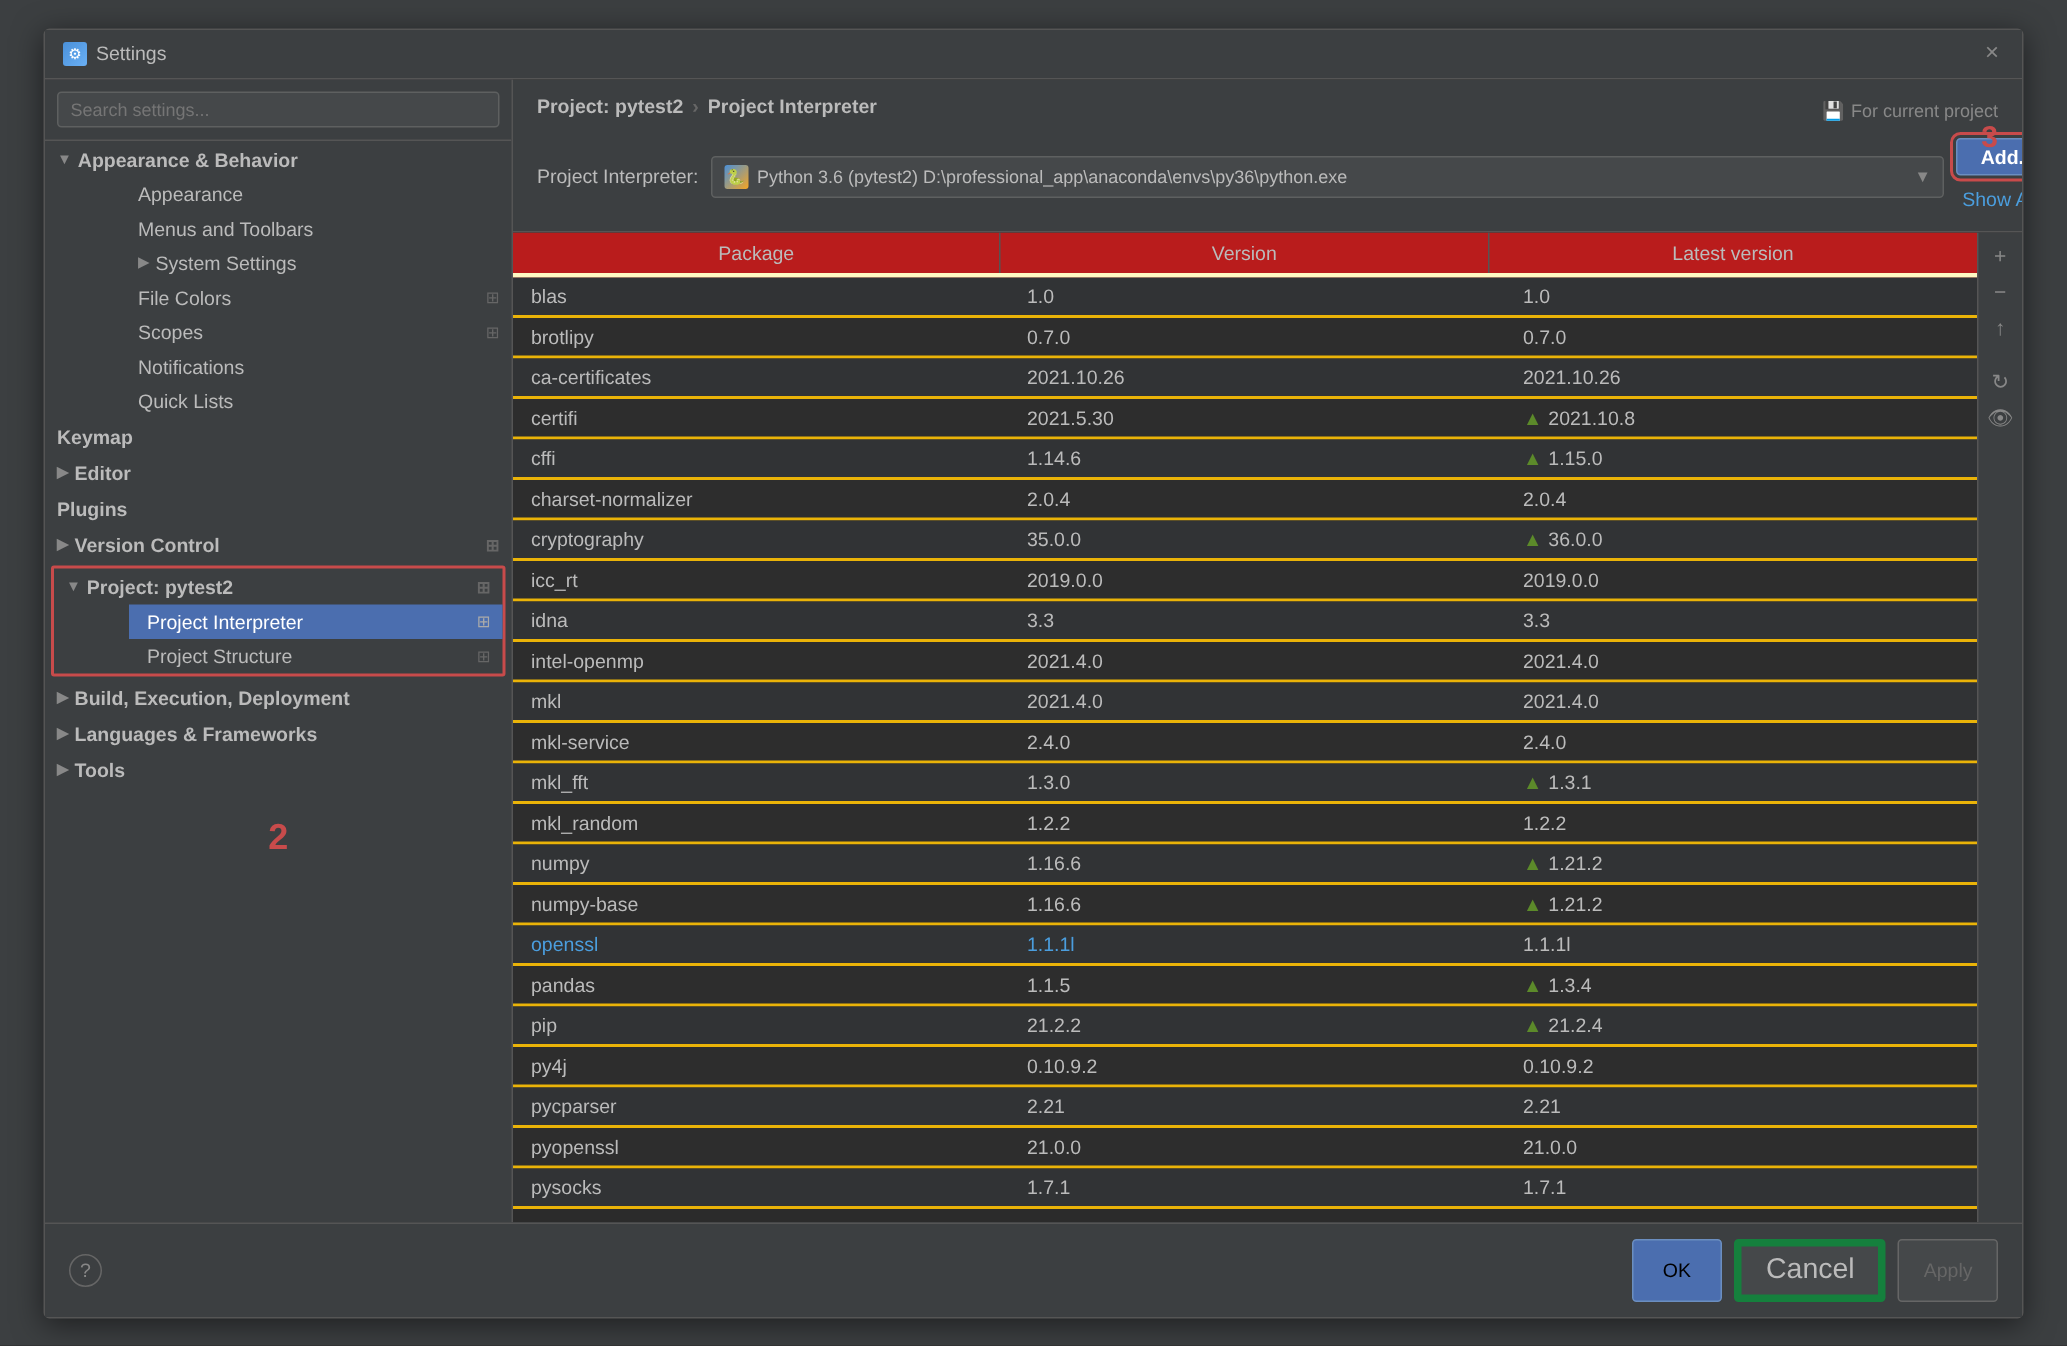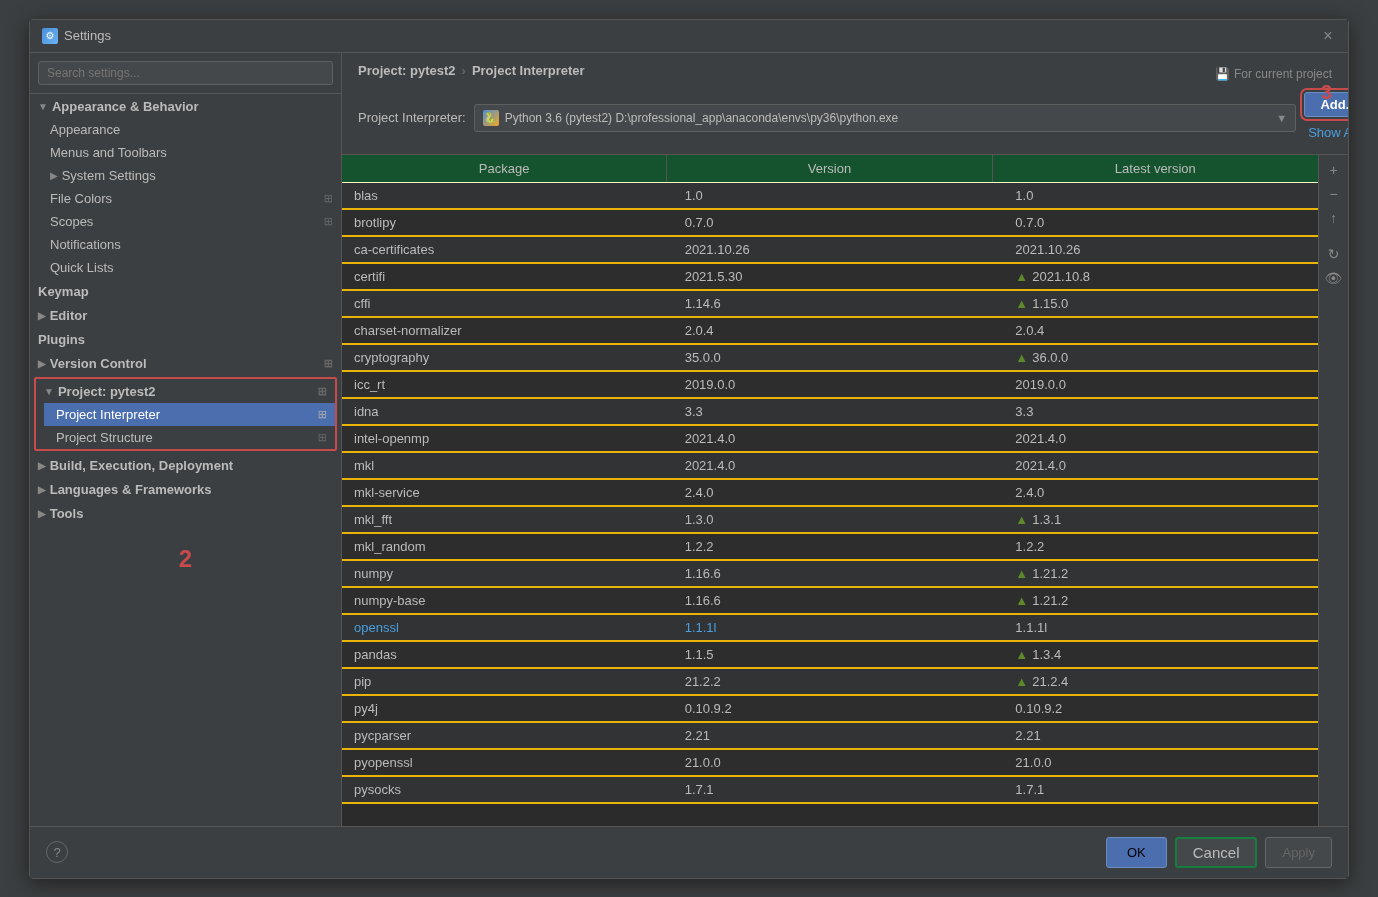--- a/index.html
+++ b/index.html
@@ -100,21 +100,21 @@
       padding: 5px 8px 4px 8px;
       color: #bbb;
       font-weight: bold;
       font-size: 13px;
       cursor: pointer;
       display: flex;
       align-items: center;
       gap: 4px;
     }
     
-    .tree-children { padding-left: 8px; }
+    .tree-children { padding-left: 8px; margin-left: 42px; }
     
     .chevron { font-size: 10px; color: #888; }
     
     
     .main-content {
       flex: 1;
       display: flex;
       flex-direction: column;
       background: #2b2b2b;
       overflow: hidden;
@@ -219,22 +219,22 @@
     .package-area {
       flex: 1;
       overflow: hidden;
       display: flex;
       flex-direction: column;
     }
     
     .table-header {
       display: grid;
       grid-template-columns: 1fr 1fr 1fr;
-      background: #14532d;
-      border-bottom: 1px solid #fef9c3;
+      background: #b91c1c;
+      border-bottom: 3px solid #fef9c3;
       flex-shrink: 0;
     }
     
     .table-header-cell {
       padding: 6px 12px;
       color: #bbb;
       font-size: 13px;
       text-align: center;
       border-right: 1px solid #555;
     }
@@ -308,26 +308,26 @@
       border: 1px solid #6b8ec0;
       color: #000000;
       padding: 5px 20px;
       border-radius: 3px;
       cursor: pointer;
       font-size: 13px;
     }
     
     .btn-cancel {
       background: #45484a;
-      border: 2px solid #15803d;
+      border: 5px solid #15803d;
       color: #bbb;
       padding: 5px 16px;
       border-radius: 3px;
       cursor: pointer;
-      font-size: 15px;
+      font-size: 19px;
     }
     
     .btn-apply {
       background: #45484a;
       border: 1px solid #666;
       color: #666;
       padding: 5px 16px;
       border-radius: 3px;
       cursor: not-allowed;
       font-size: 13px;

